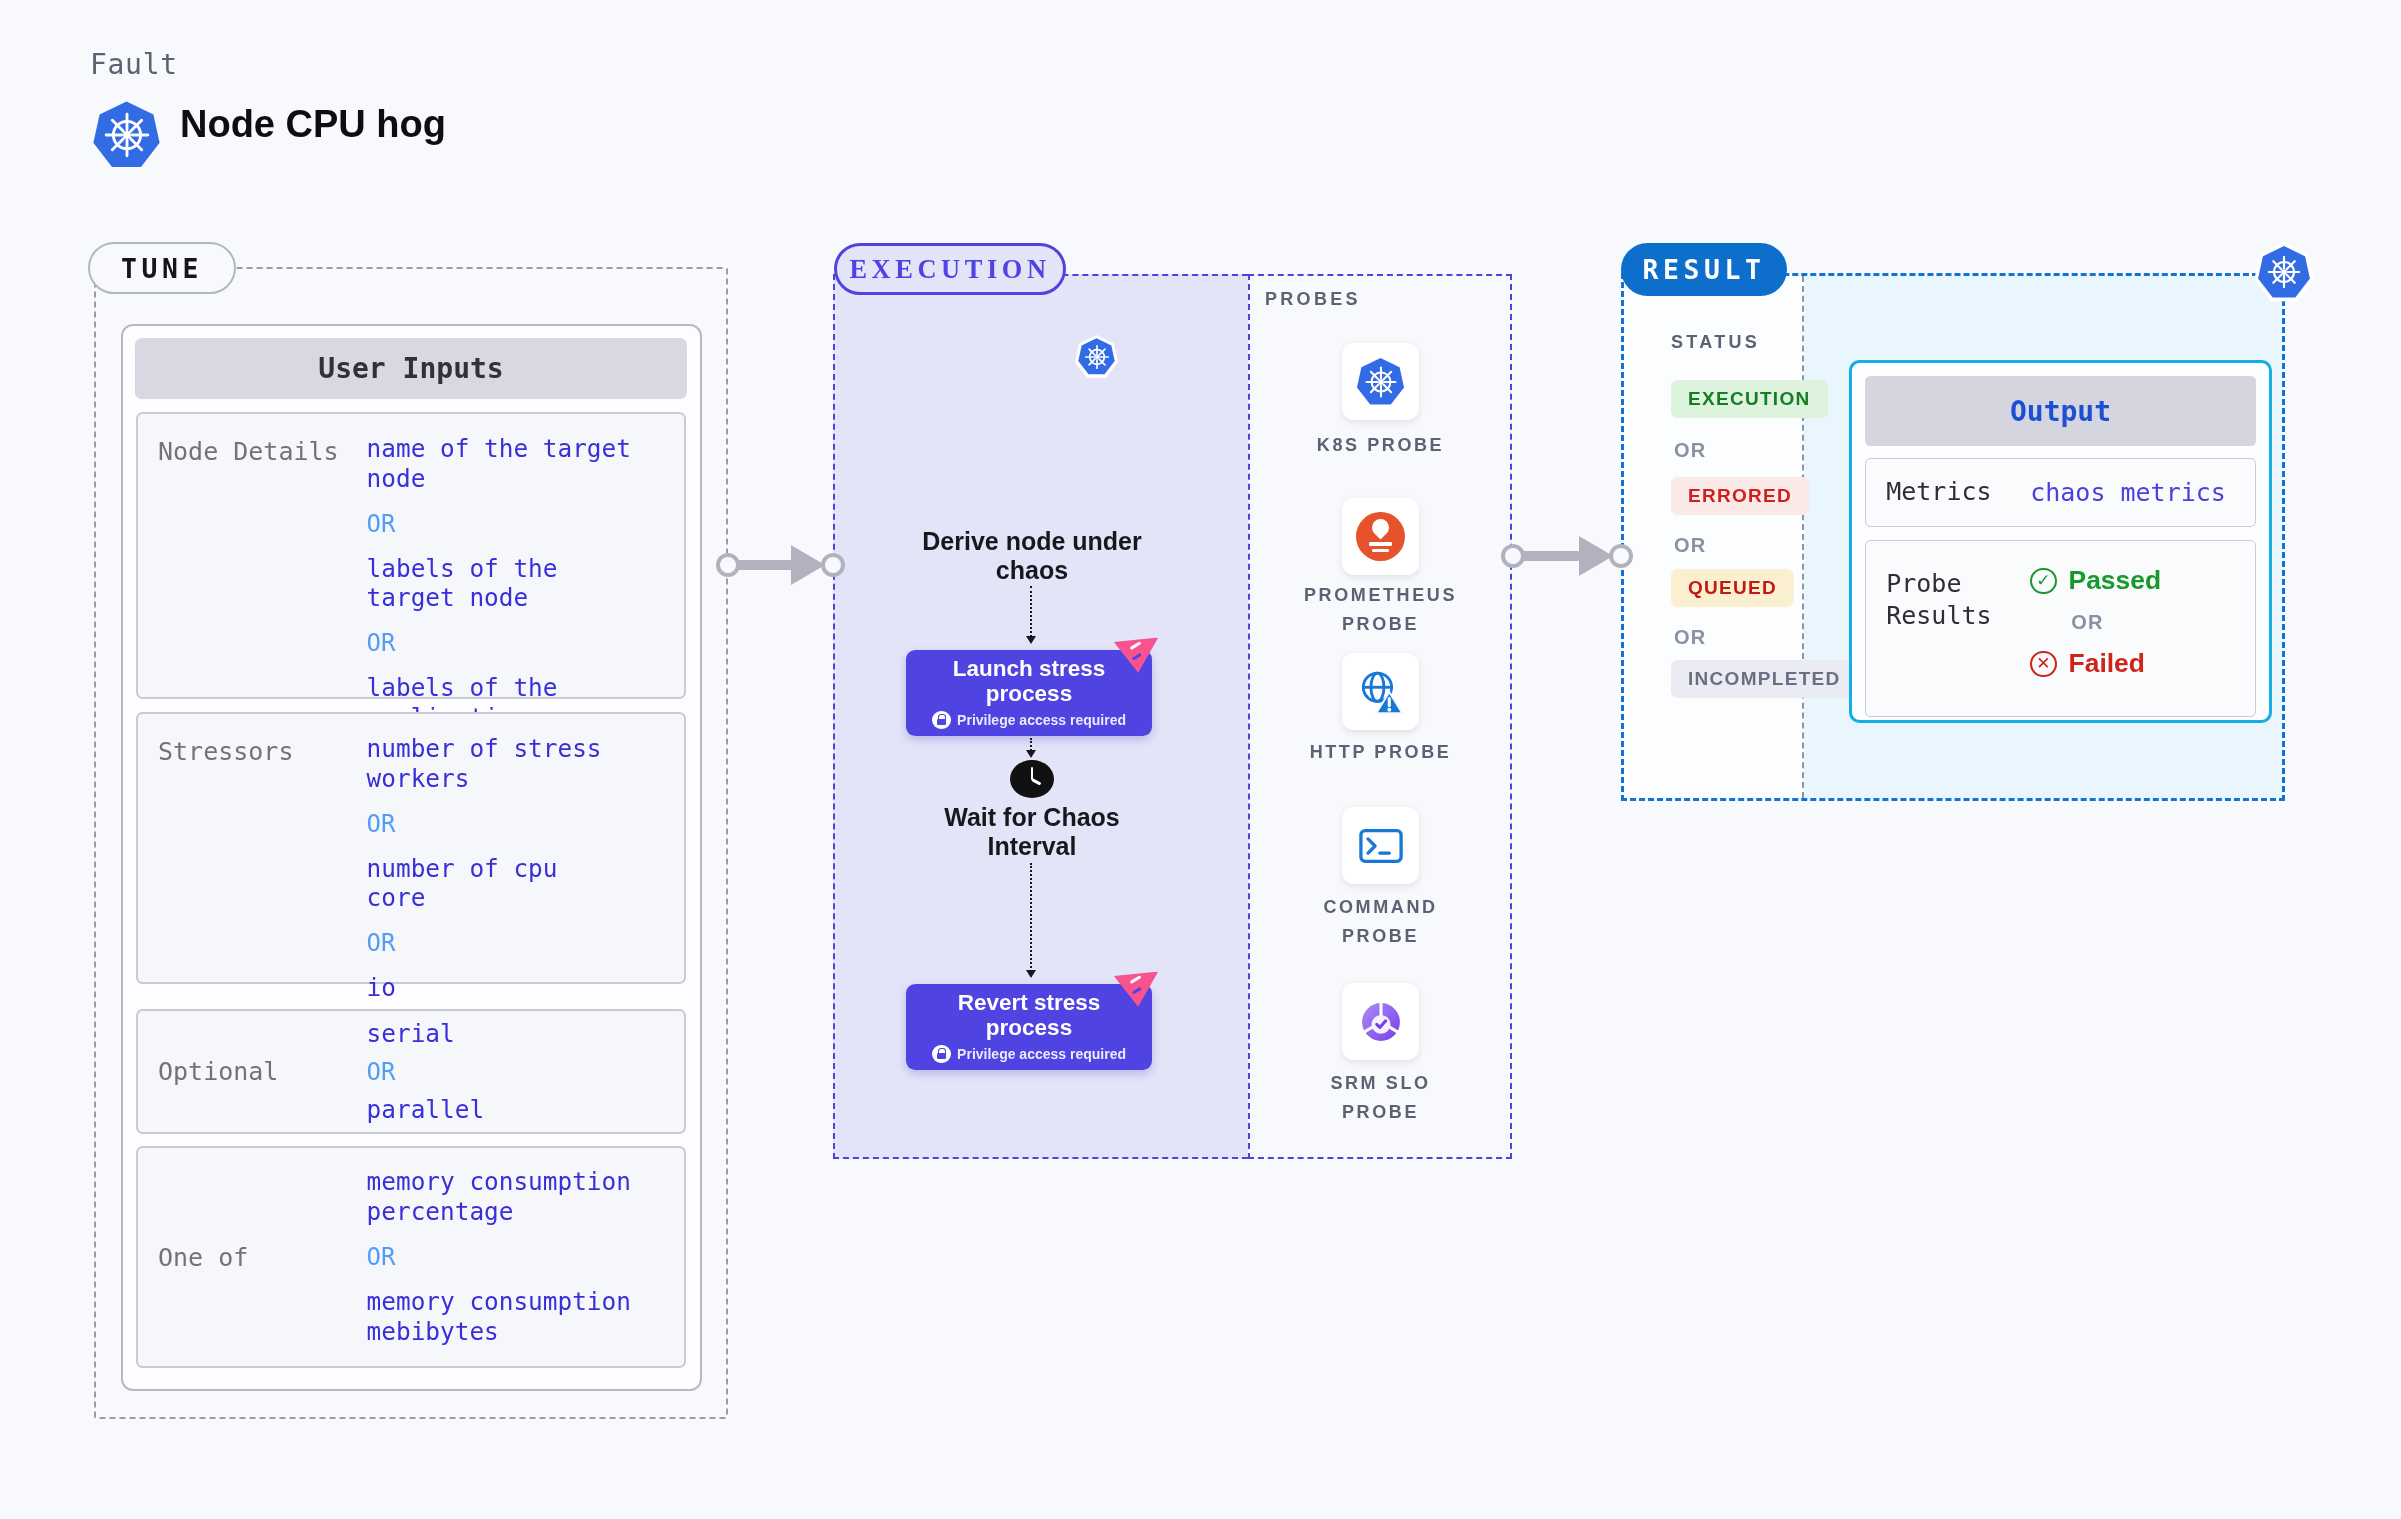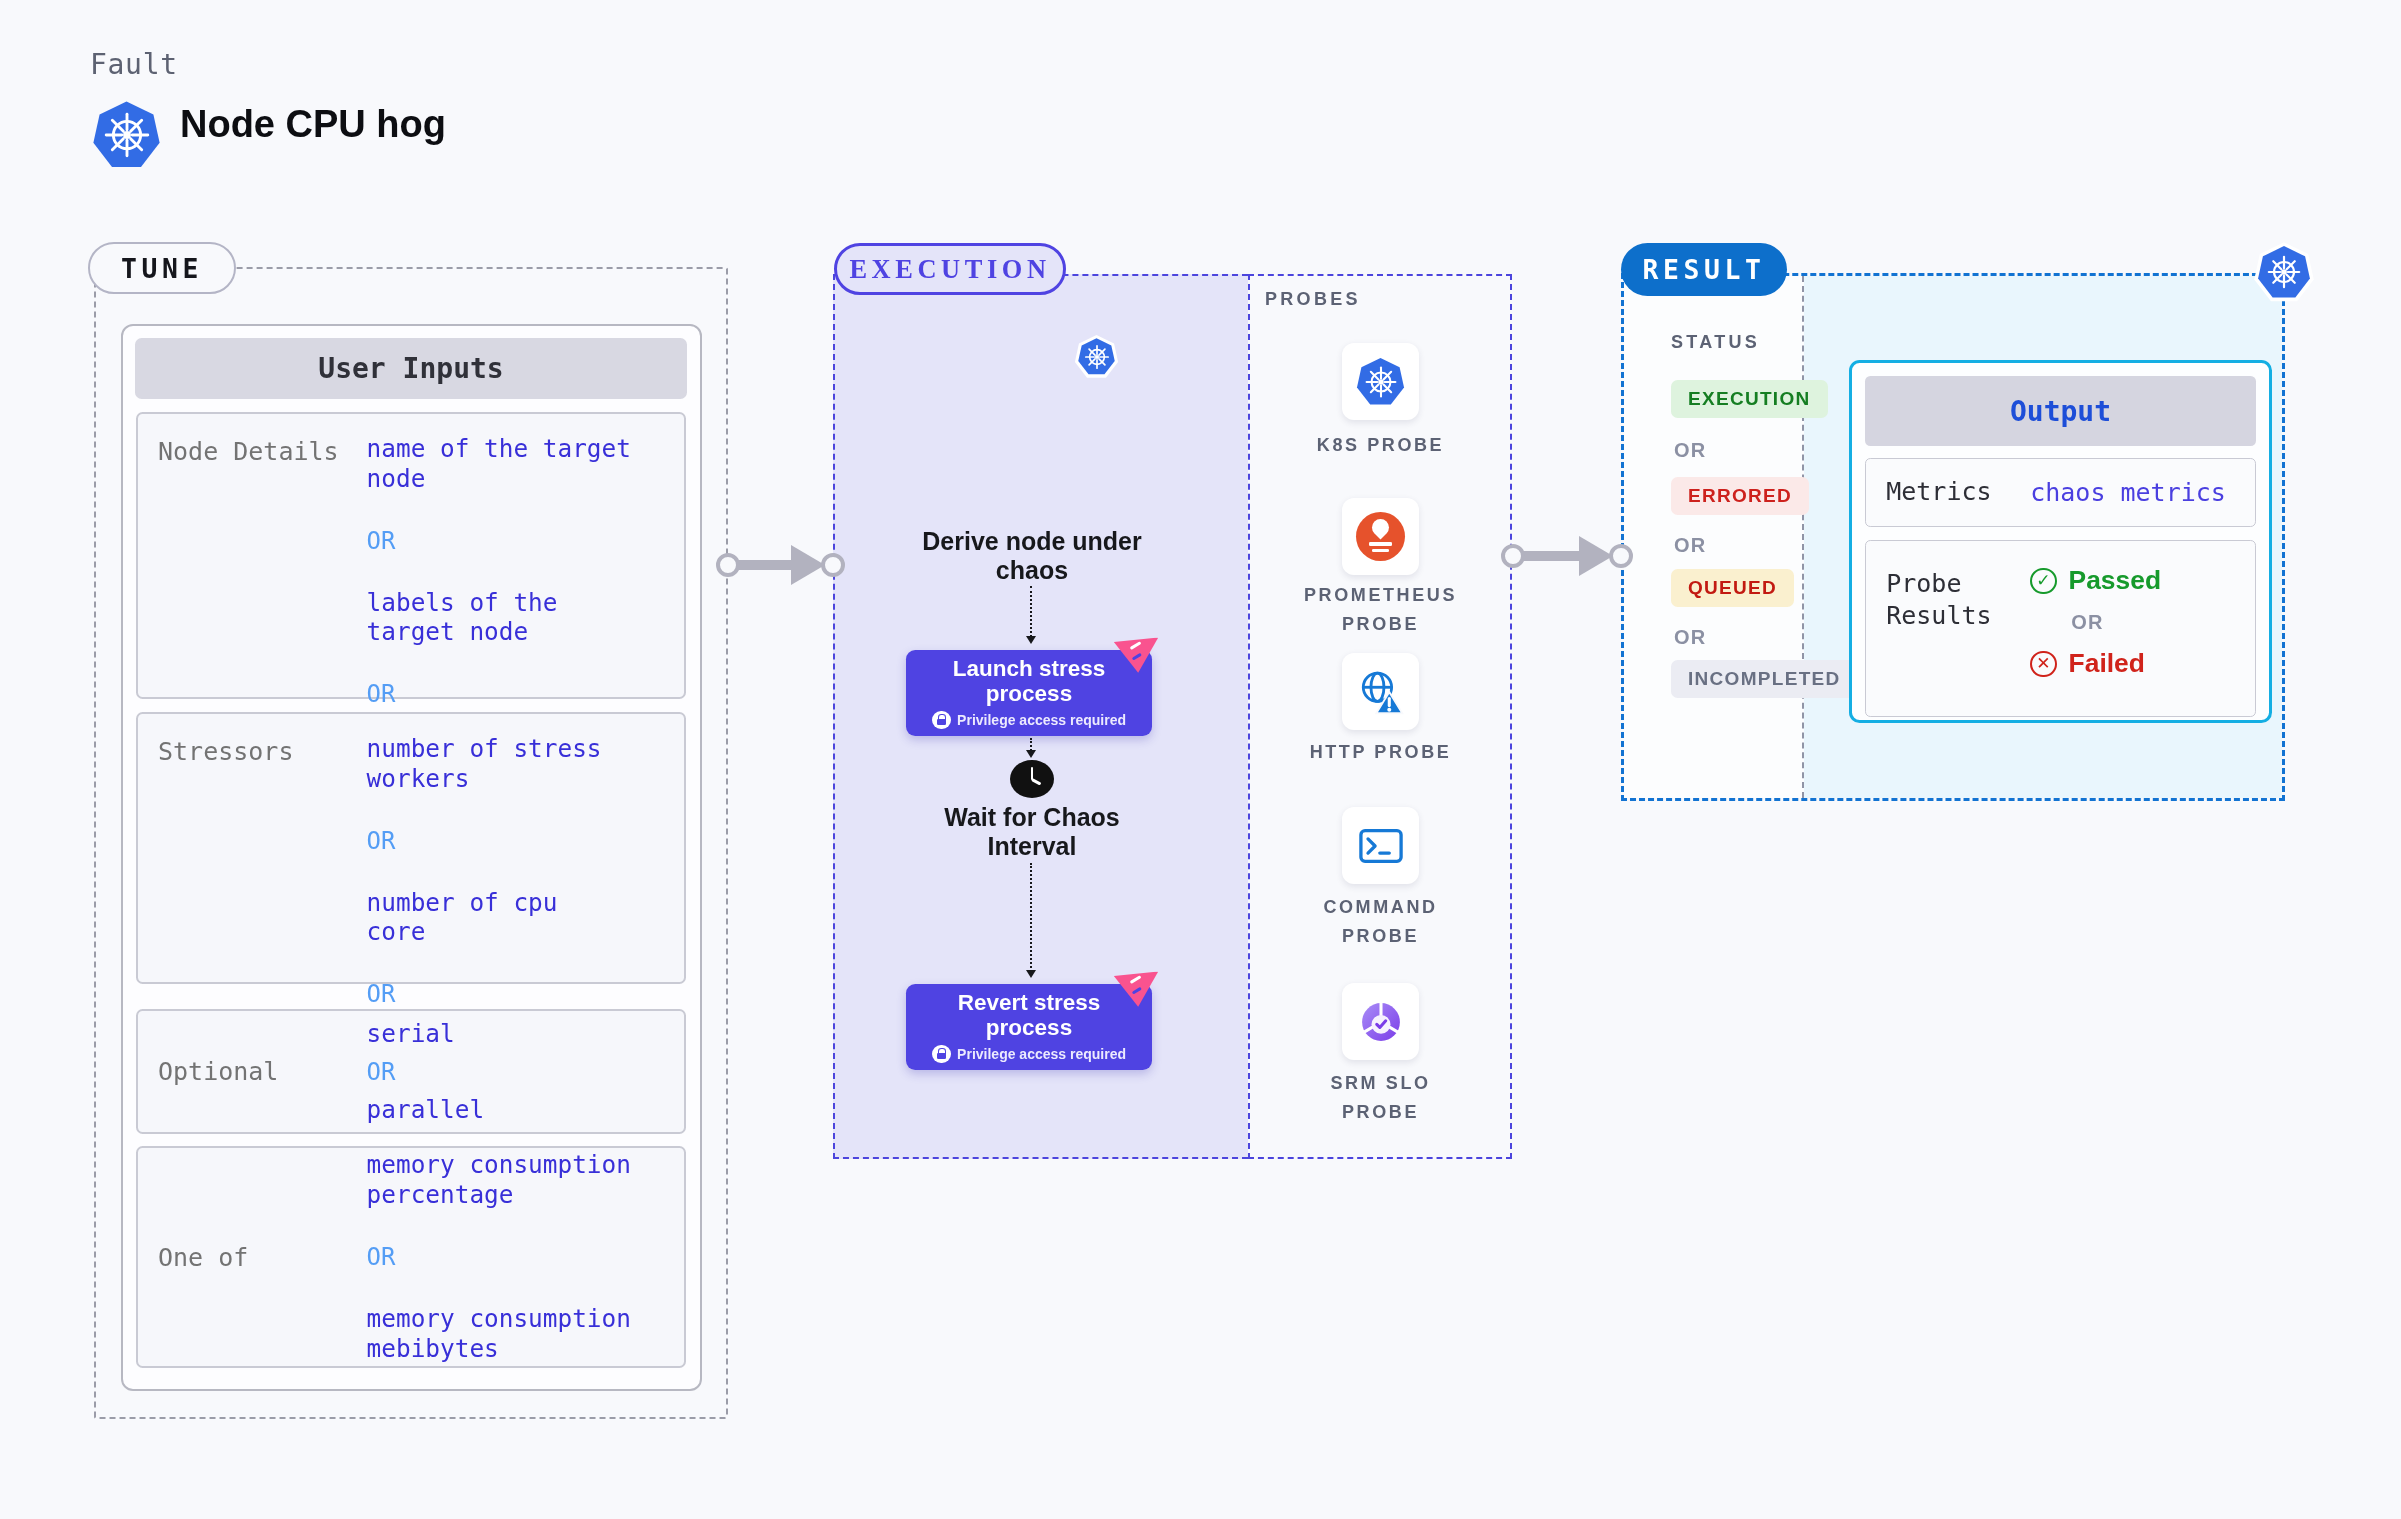--- a/index.html
+++ b/index.html
@@ -28,21 +28,21 @@
   .pill-tune{left:88px;top:242px;width:148px;height:52px;background:var(--bg);border:2.6px solid #b4b5c6;color:var(--ink);}
   .pill-exec{left:834px;top:243px;width:232px;height:52px;background:var(--lav);border:3.3px solid var(--indigo);color:var(--indigo);font-family:Liberation Serif, serif;}
   .pill-result{left:1621px;top:243px;width:166px;height:53px;background:var(--blue-pill);color:#fff;}
   
   .tune-box{left:94px;top:267px;width:634px;height:1152px;border:2.6px dashed var(--gray-line);box-sizing:border-box;border-radius:2.6px;}
   .ui-card{left:121px;top:324px;width:581px;height:1067px;background:#fdfdff;border:2.6px solid var(--card-border);border-radius:12px;box-sizing:border-box;}
   .ui-head{left:135px;top:338px;width:552px;height:61px;background:var(--panel-head);border-radius:6.6px;display:flex;align-items:center;justify-content:center;font:700 28px var(--mono);color:#303139;}
   .ui-row{left:136px;width:550px;background:var(--row-bg);border:2px solid var(--row-border);border-radius:6.6px;box-sizing:border-box;display:flex;}
   .row-label{width:218px;padding:22.5px 0 0 20px;font:400 25px var(--mono);color:#737373;box-sizing:border-box;}
   .ui-row.center .row-label{padding-top:0;align-self:center;}
-  .row-vals{flex:1;display:flex;flex-direction:column;gap:33px;padding:20px 5.3px 16px 10.6px;box-sizing:border-box;}
+  .row-vals{flex:1;display:flex;flex-direction:column;gap:16px;padding:20px 5.3px 16px 10.6px;box-sizing:border-box;}
   .ui-row.center .row-vals{justify-content:center;padding-top:12px;padding-bottom:12px;}
   .val{font:400 24.4px var(--mono);color:var(--val-blue);line-height:1.22;}
   .or-b{font:400 24px var(--mono);color:var(--or-blue);}
   
   .h-arrow{display:flex;align-items:center;height:42px;}
   .h-ring{width:16px;height:16px;border:4.6px solid var(--arrow);border-radius:50%;background:var(--bg);z-index:3;flex:0 0 auto;}
   .h-shaft{flex:1;height:9.2px;background:var(--arrow);margin:0 -2px;}
   .h-head{width:0;height:0;border-top:20.5px solid transparent;border-bottom:20.5px solid transparent;border-left:34px solid var(--arrow);margin-right:-4px;}
   
   .exec-panel{left:833px;top:274px;width:415px;height:885px;background:var(--lav);border:2.6px dashed var(--indigo-dash);border-right:none;box-sizing:border-box;}

